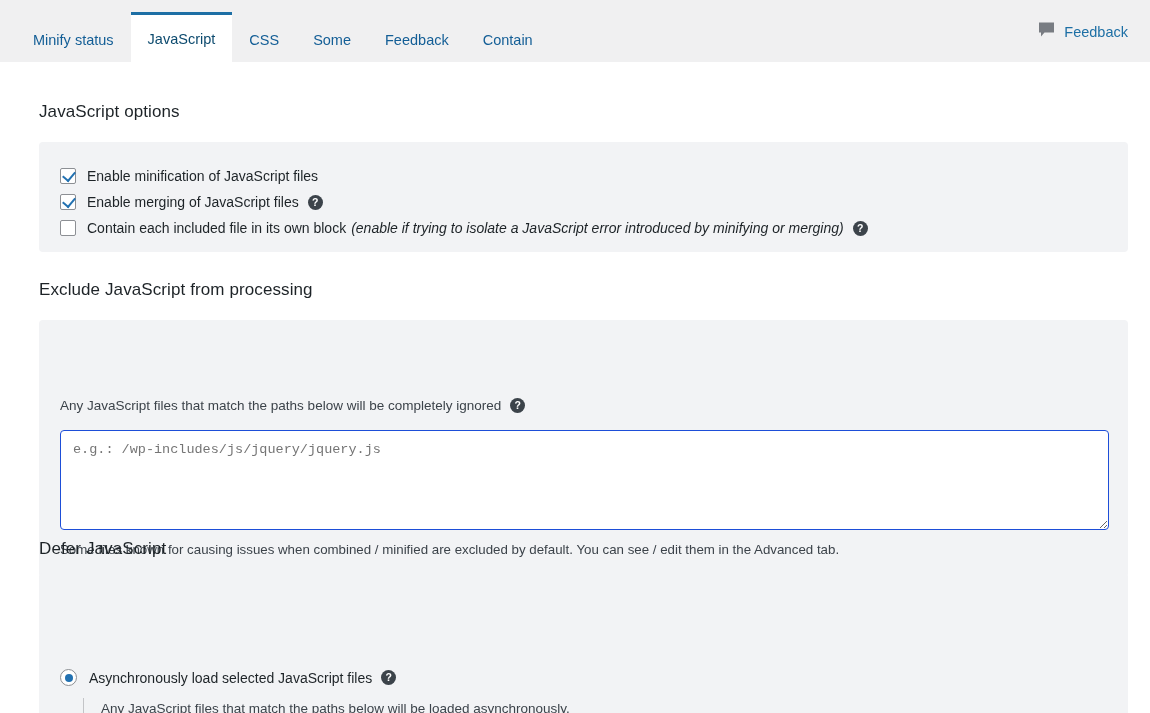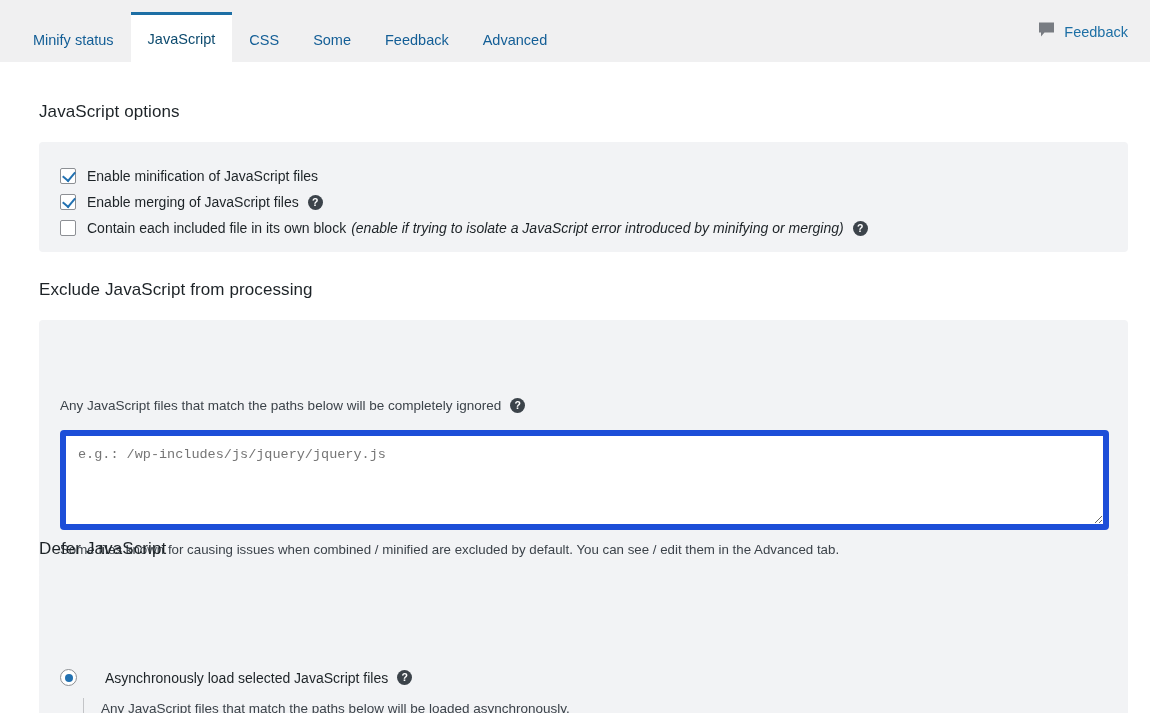--- a/index.html
+++ b/index.html
@@ -147,21 +147,21 @@
     display: flex;
     align-items: center;
   }
   .desc-exclude { top: 78px; }
 
   .ta {
     position: absolute;
     left: 21px;
     width: 1049px;
     background: #fff;
-    border: 6px solid #1d4ed8;
+    border: 1px solid #1d4ed8;
     border-radius: 4px;
     font-family: "Liberation Mono", monospace;
     font-size: 13.5px;
     color: #6c7781;
     padding: 11px 12px;
     resize: both;
     overflow: hidden;
   }
   .ta-exclude { top: 110px; height: 100px; }
 
@@ -193,21 +193,21 @@
     cursor: pointer;
   }
   .radio.sel::after {
     content: "";
     position: absolute;
     left: 3.5px; top: 3.5px;
     width: 8px; height: 8px;
     border-radius: 50%;
     background: #2271b1;
   }
-  .radiolabel { margin-left: 28px; }
+  .radiolabel { margin-left: 12px; }
 
   .indent {
     position: absolute;
     left: 44px;
     top: 125px;
     padding-left: 17px;
     border-left: 1px solid #c3c4c7;
     width: 1045px;
   }
   .indent .line {
@@ -221,21 +221,21 @@
 </head>
 <body>
 
 <div class="tabwrap">
   <div class="tabs">
     <a class="tab">Minify status</a>
     <a class="tab active">JavaScript</a>
     <a class="tab">CSS</a>
     <a class="tab">Some</a>
     <a class="tab">Feedback</a>
-    <a class="tab">Advanced</a>
+    <a class="tab">Contain</a>
   </div>
 
   <div class="feedback">
     <span class="fb-icon">
       <svg width="17" height="16" viewBox="0 0 17 16" xmlns="http://www.w3.org/2000/svg">
         <path d="M1 1h15v10H6.5L3 15v-4H1z" fill="#787c82"></path>
       </svg>
     </span>
     <span>Feedback</span>
   </div>

